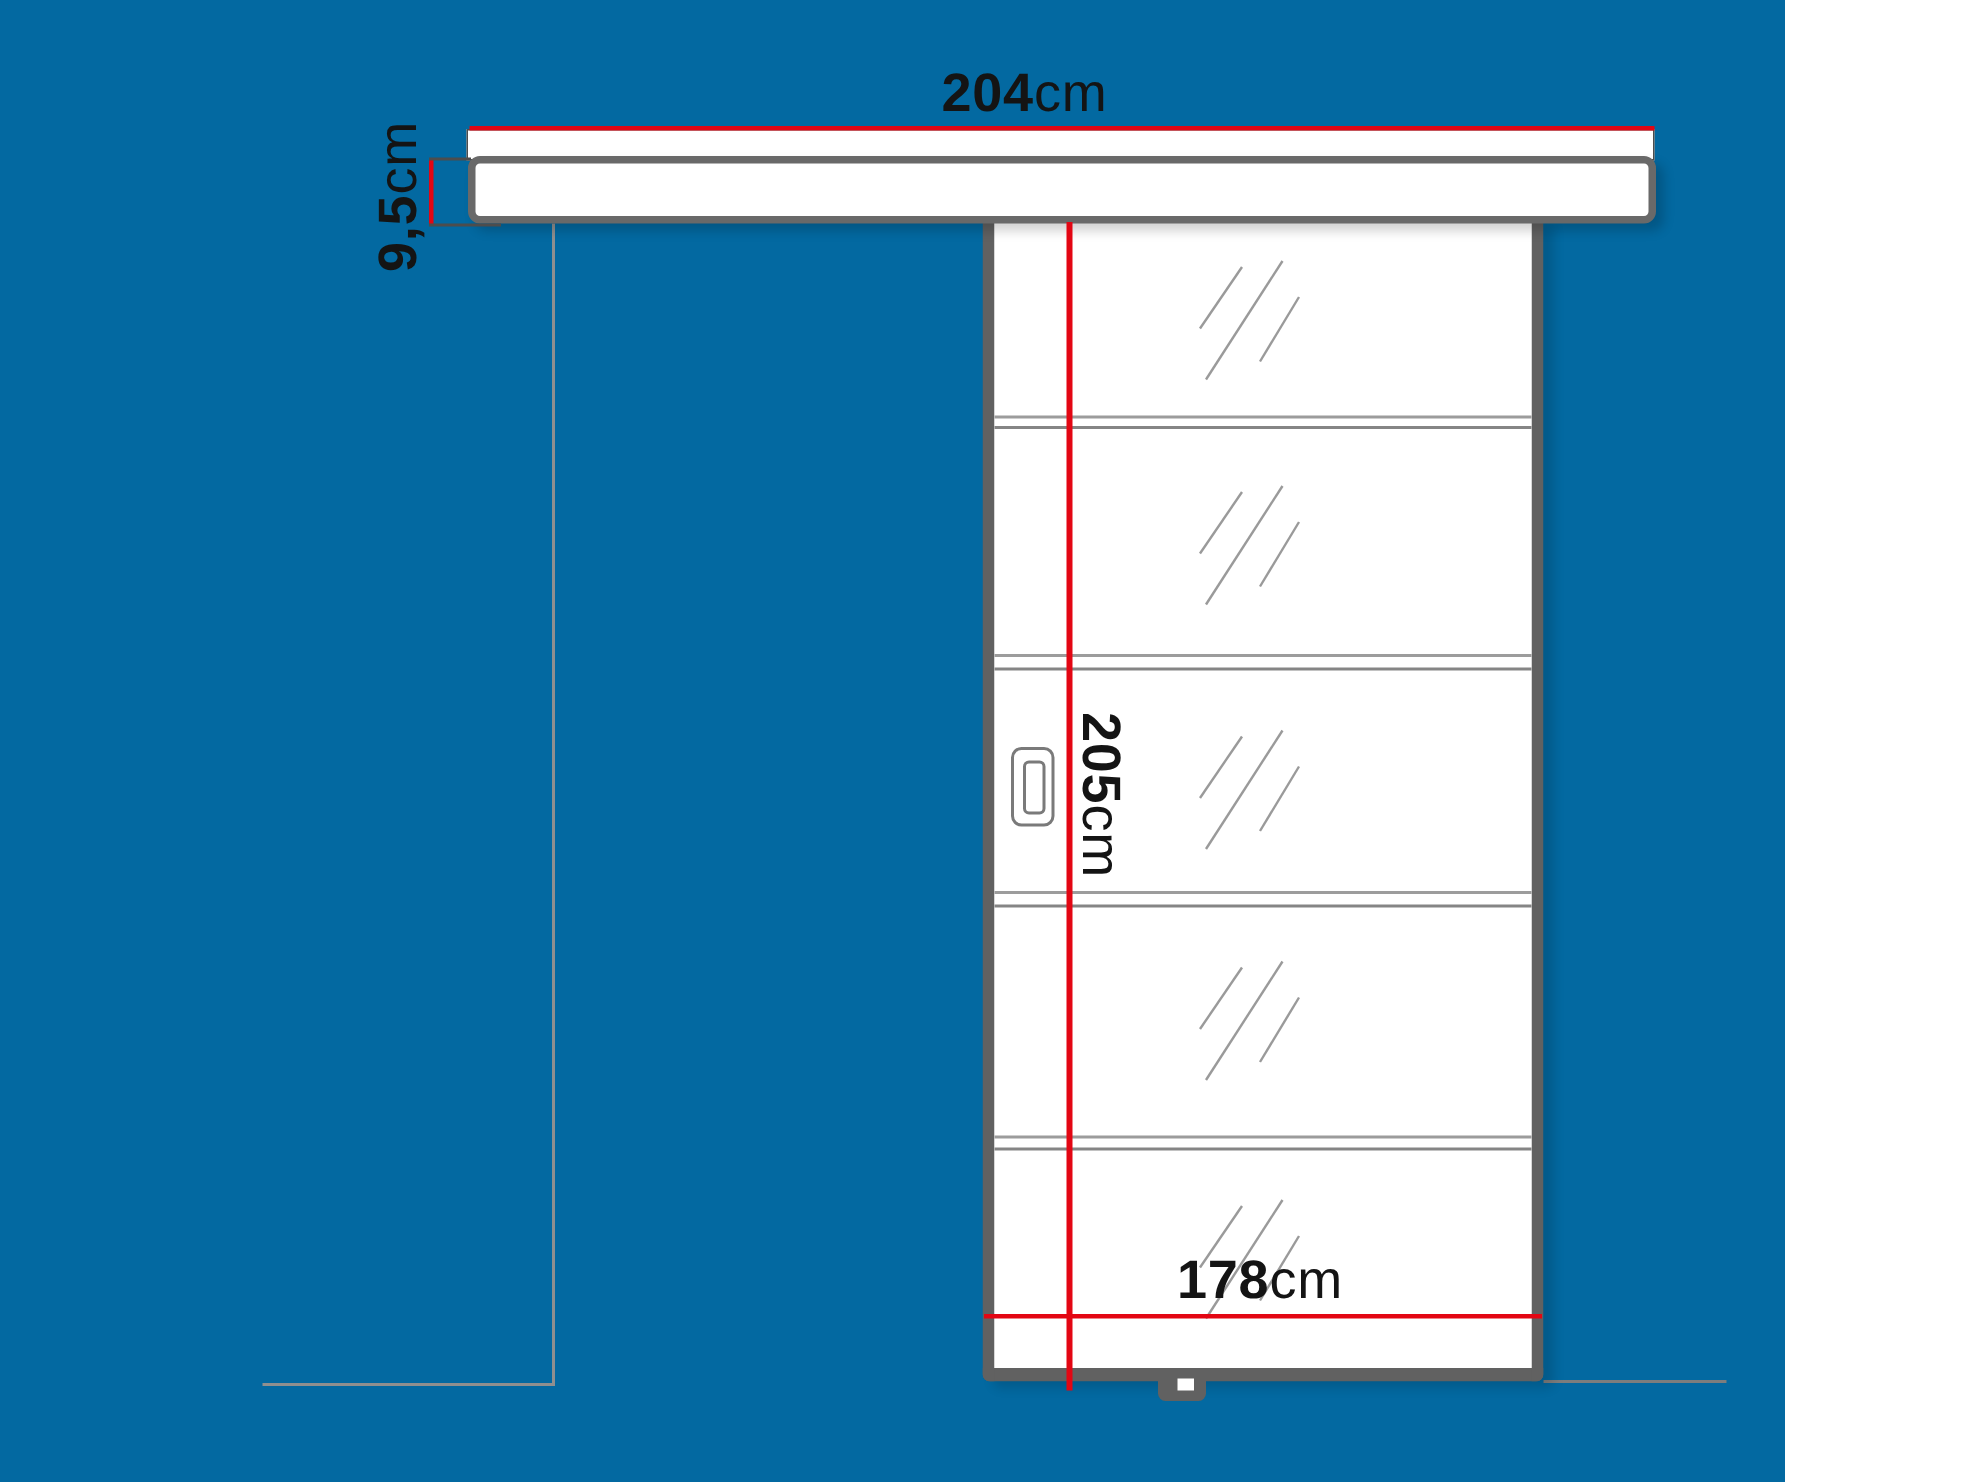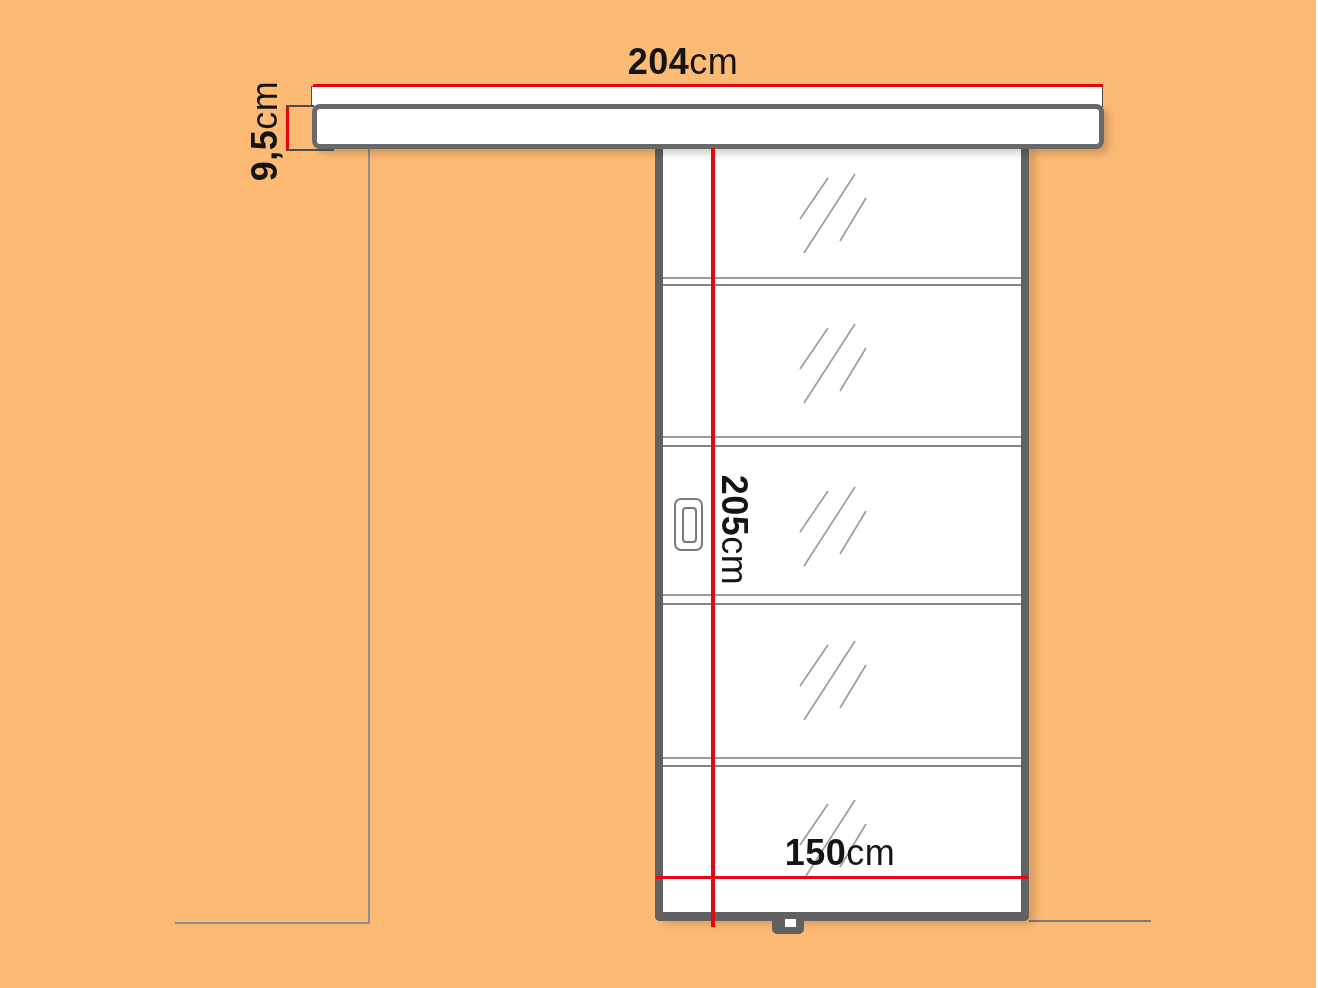--- a/index.html
+++ b/index.html
@@ -1,19 +1,19 @@
 <!DOCTYPE html>
 <html style="--dim-red: #e30613;"><head>
 <meta charset="utf-8">
 <style>
   html,body{margin:0;padding:0;background:#ffffff;}
   #canvas{
     position:relative;
-    width:1316px;height:988px;
-    background:#fdba74;
+    width:1190px;height:988px;
+    background:#0369a1;
     font-family:"Liberation Sans", sans-serif;
     overflow:hidden;
   }
   .abs{position:absolute;}
 
   
   .wall-line{left:368px;top:149px;width:2px;height:774px;background:#8f8f8f;z-index:1;}
   .floor-line-left{left:175px;top:922px;width:195px;height:2px;background:#8f8f8f;z-index:1;}
   .floor-line-right{left:1029px;top:920px;width:122px;height:2px;background:#7d7d7d;z-index:1;}
 
@@ -145,16 +145,16 @@
   <div class="abs dim-label label-204" style="color: rgb(20, 20, 20);">
     <span class="val">204</span><span class="unit">cm</span>
   </div>
   <div class="abs dim-label label-95" style="color: rgb(20, 20, 20);">
     <span class="val">9,5</span><span class="unit">cm</span>
   </div>
   <div class="abs dim-label label-205" style="color: rgb(20, 20, 20);">
     <span class="val">205</span><span class="unit">cm</span>
   </div>
   <div class="abs dim-label label-106" style="color: rgb(20, 20, 20);">
-    <span class="val">150</span><span class="unit">cm</span>
+    <span class="val">178</span><span class="unit">cm</span>
   </div>
 
 </div>
 
 </body></html>

